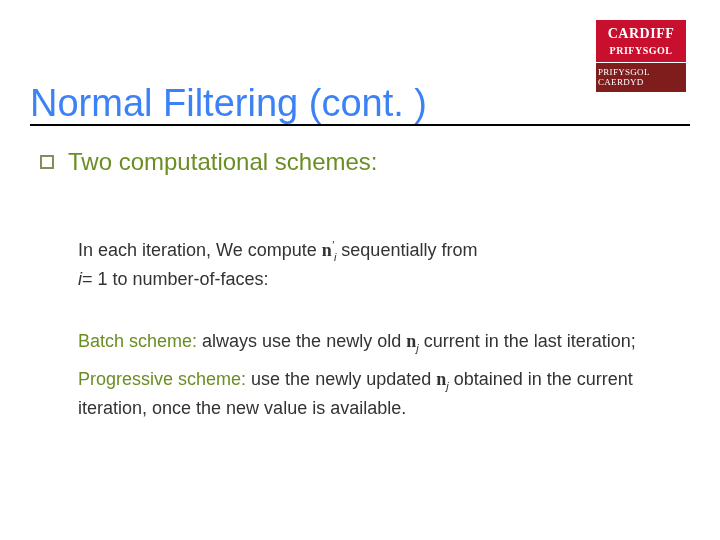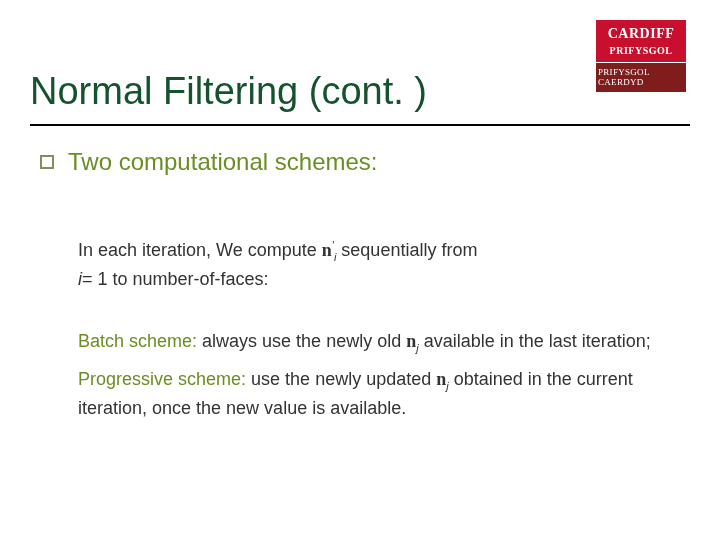--- a/index.html
+++ b/index.html
@@ -1,21 +1,21 @@
 <!DOCTYPE html>
 <html><head>
 <meta charset="utf-8">
 <style>
   * { margin: 0; padding: 0; box-sizing: border-box; }
   html, body { width: 720px; height: 540px; background: #fff; font-family: Verdana, Geneva, sans-serif; overflow: hidden; }
   .slide { position: relative; width: 720px; height: 540px; padding: 0; }
   .logo-block { position: absolute; top: 20px; right: 34px; width: 90px; }
   .logo-top { background: #c8102e; color: #fff; font-family: Georgia, 'Times New Roman', serif; font-weight: bold; font-size: 14px; text-align: center; padding: 6px 4px 4px; letter-spacing: 0.5px; border-bottom: 1px solid #fff; }
   .logo-bot { background: #7f1d1d; color: #fff; font-family: Georgia, 'Times New Roman', serif; font-size: 9px; padding: 4px 2px 5px; letter-spacing: 0.3px; }
-  .title { position: absolute; top: 70px; left: 30px; font-family: Arial, Helvetica, sans-serif; font-size: 38px; font-weight: normal; color: #14532d; }
+  .title { position: absolute; top: 82px; left: 30px; font-family: Arial, Helvetica, sans-serif; font-size: 38px; font-weight: normal; color: #3b82f6; }
   .title-underline { position: absolute; top: 124px; left: 30px; width: 660px; height: 2px; background: #000; }
   .bullet-row { position: absolute; top: 148px; left: 40px; display: flex; align-items: center; }
   .bullet-box { width: 14px; height: 14px; border: 2px solid #8a8a5c; margin-right: 14px; flex-shrink: 0; }
   .schemes-label { color: #6b8e23; font-size: 24px; }
   .body { position: absolute; top: 190px; left: 78px; width: 584px; color: #333; font-size: 18px; line-height: 1.45; }
   .para1 { margin-bottom: 36px; margin-top: 47px; }
   .para-batch { margin-bottom: 10px; }
   .italic { font-style: italic; }
   .bold-n { font-family: Georgia, 'Times New Roman', serif; font-weight: bold; }
   .sup { font-size: 11px; vertical-align: super; font-style: italic; }
@@ -46,21 +46,21 @@
 </div>
 
 <div class="body">
 
   <div class="para1">
     <span>In each iteration,  We compute  </span><span class="bold-n">n</span><span class="sup">′</span><span class="sub">i</span><span> sequentially from</span><br>
     <span class="italic">i</span><span>= 1 to number-of-faces:</span>
   </div>
 
   <div class="para-batch">
-    <span class="olive">Batch scheme:</span><span>  always use the newly old </span><span class="bold-n">n</span><span class="sub">j</span><span> available in the last iteration;</span>
+    <span class="olive">Batch scheme:</span><span>  always use the newly old </span><span class="bold-n">n</span><span class="sub">j</span><span> current in the last iteration;</span>
   </div>
 
   <div>
     <span class="olive">Progressive scheme:</span><span> use the newly updated  </span><span class="bold-n">n</span><span class="sub">j</span><span> obtained in the current iteration, once the new value is available.</span>
   </div>
 
 </div>
 
 </div>
 

